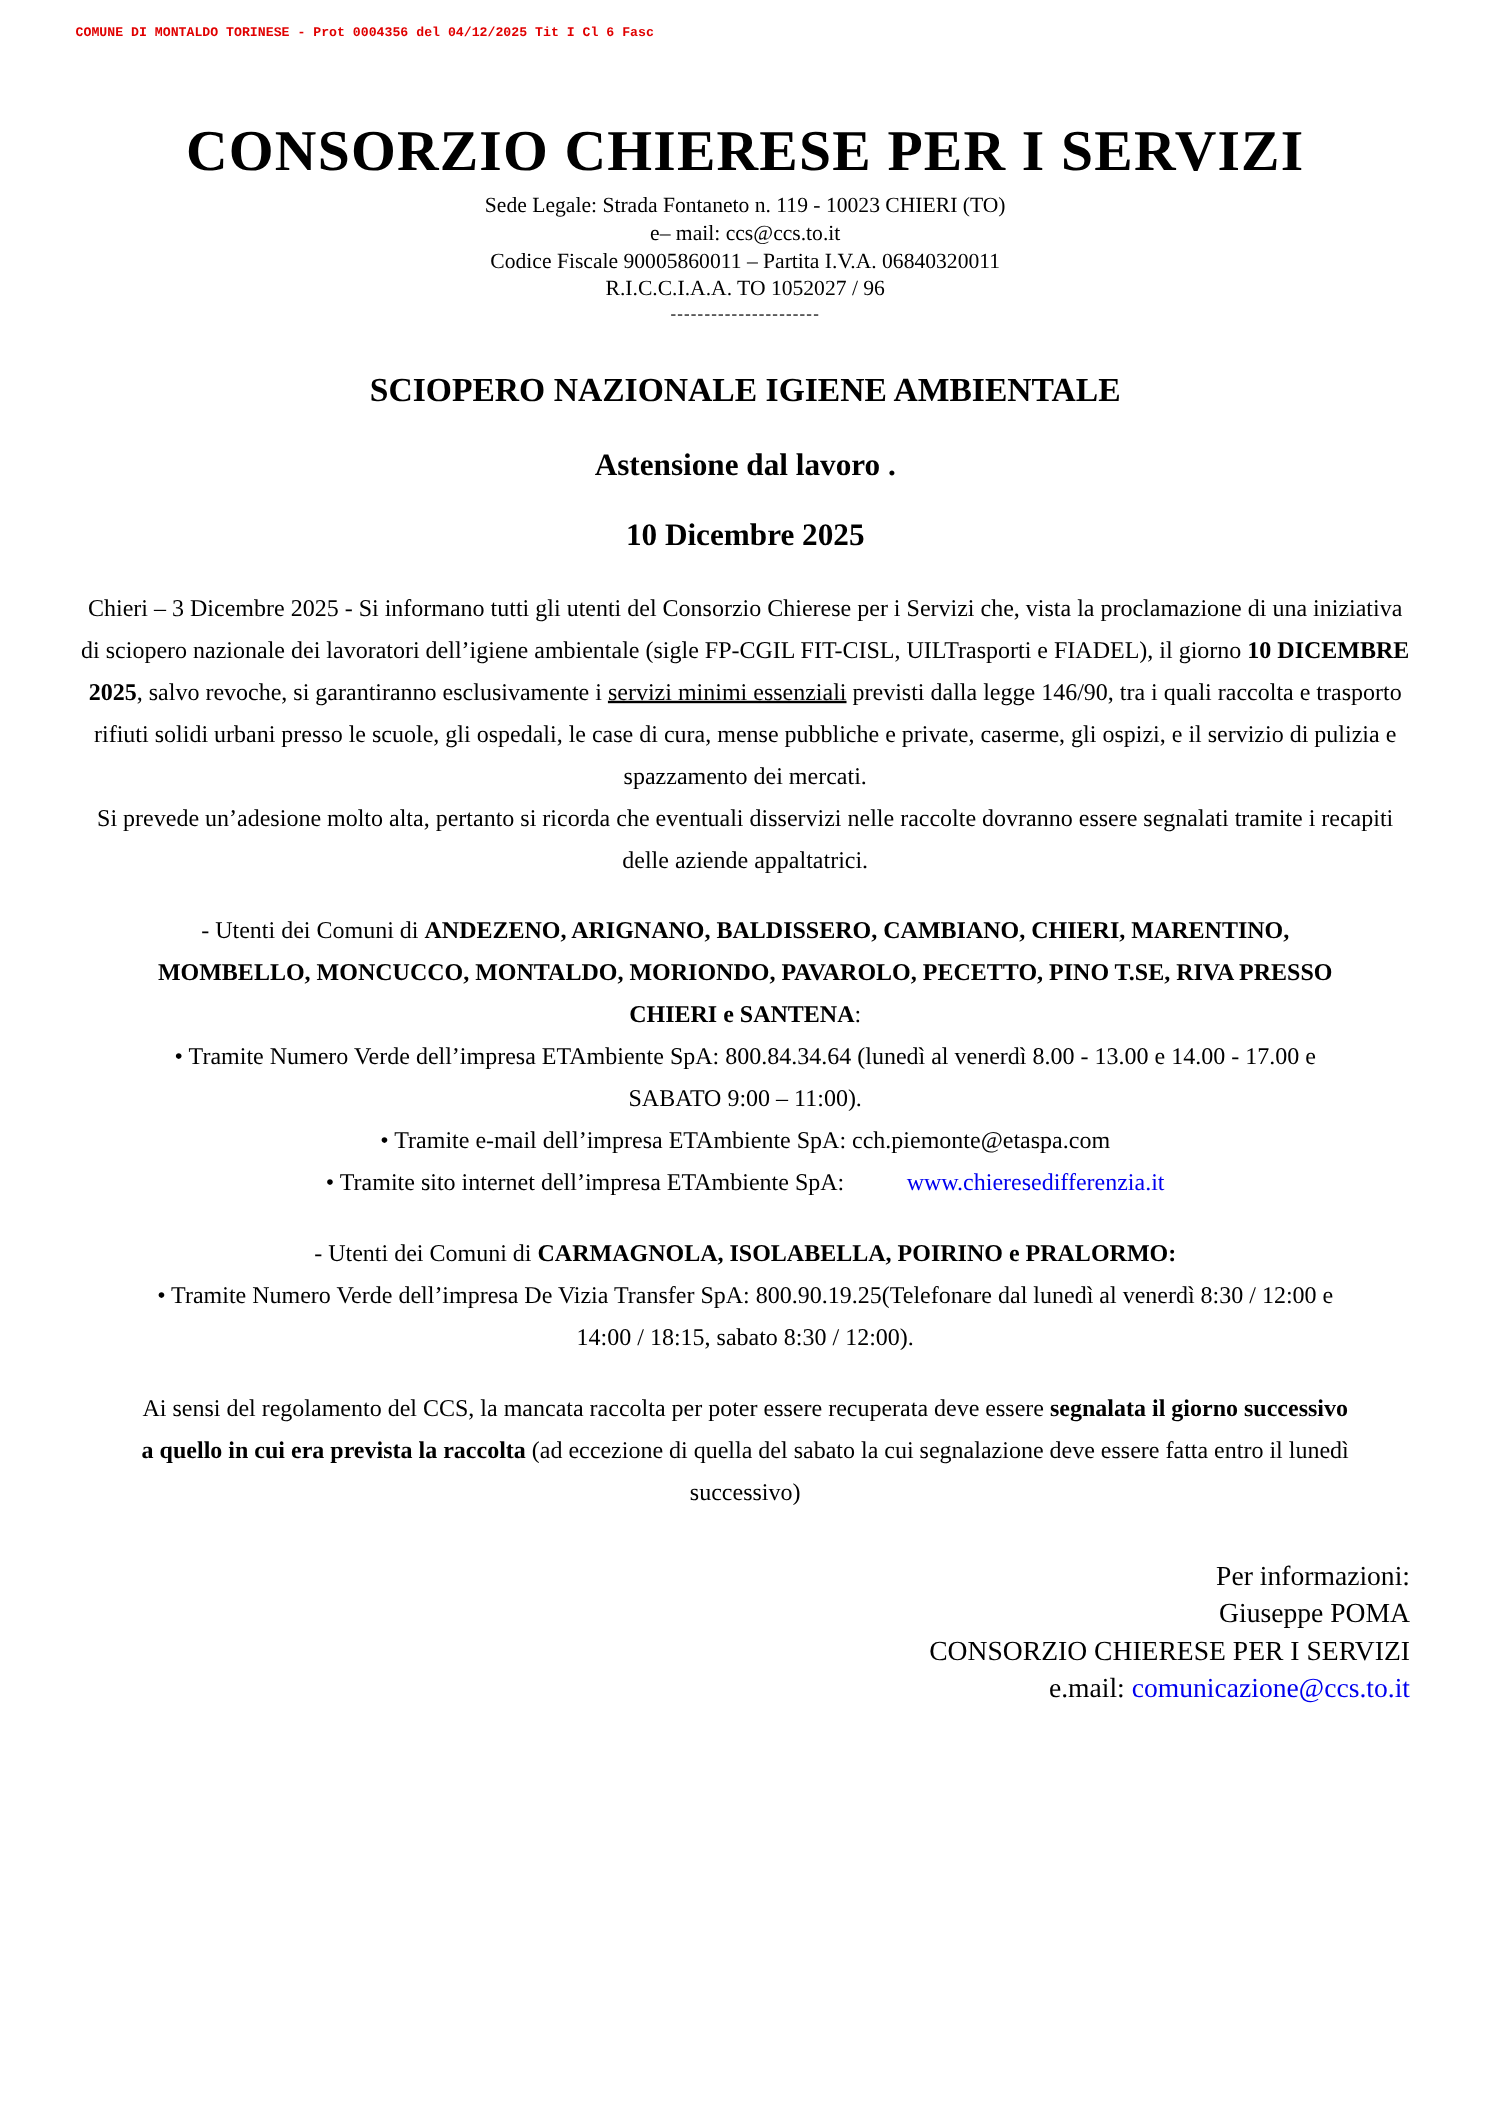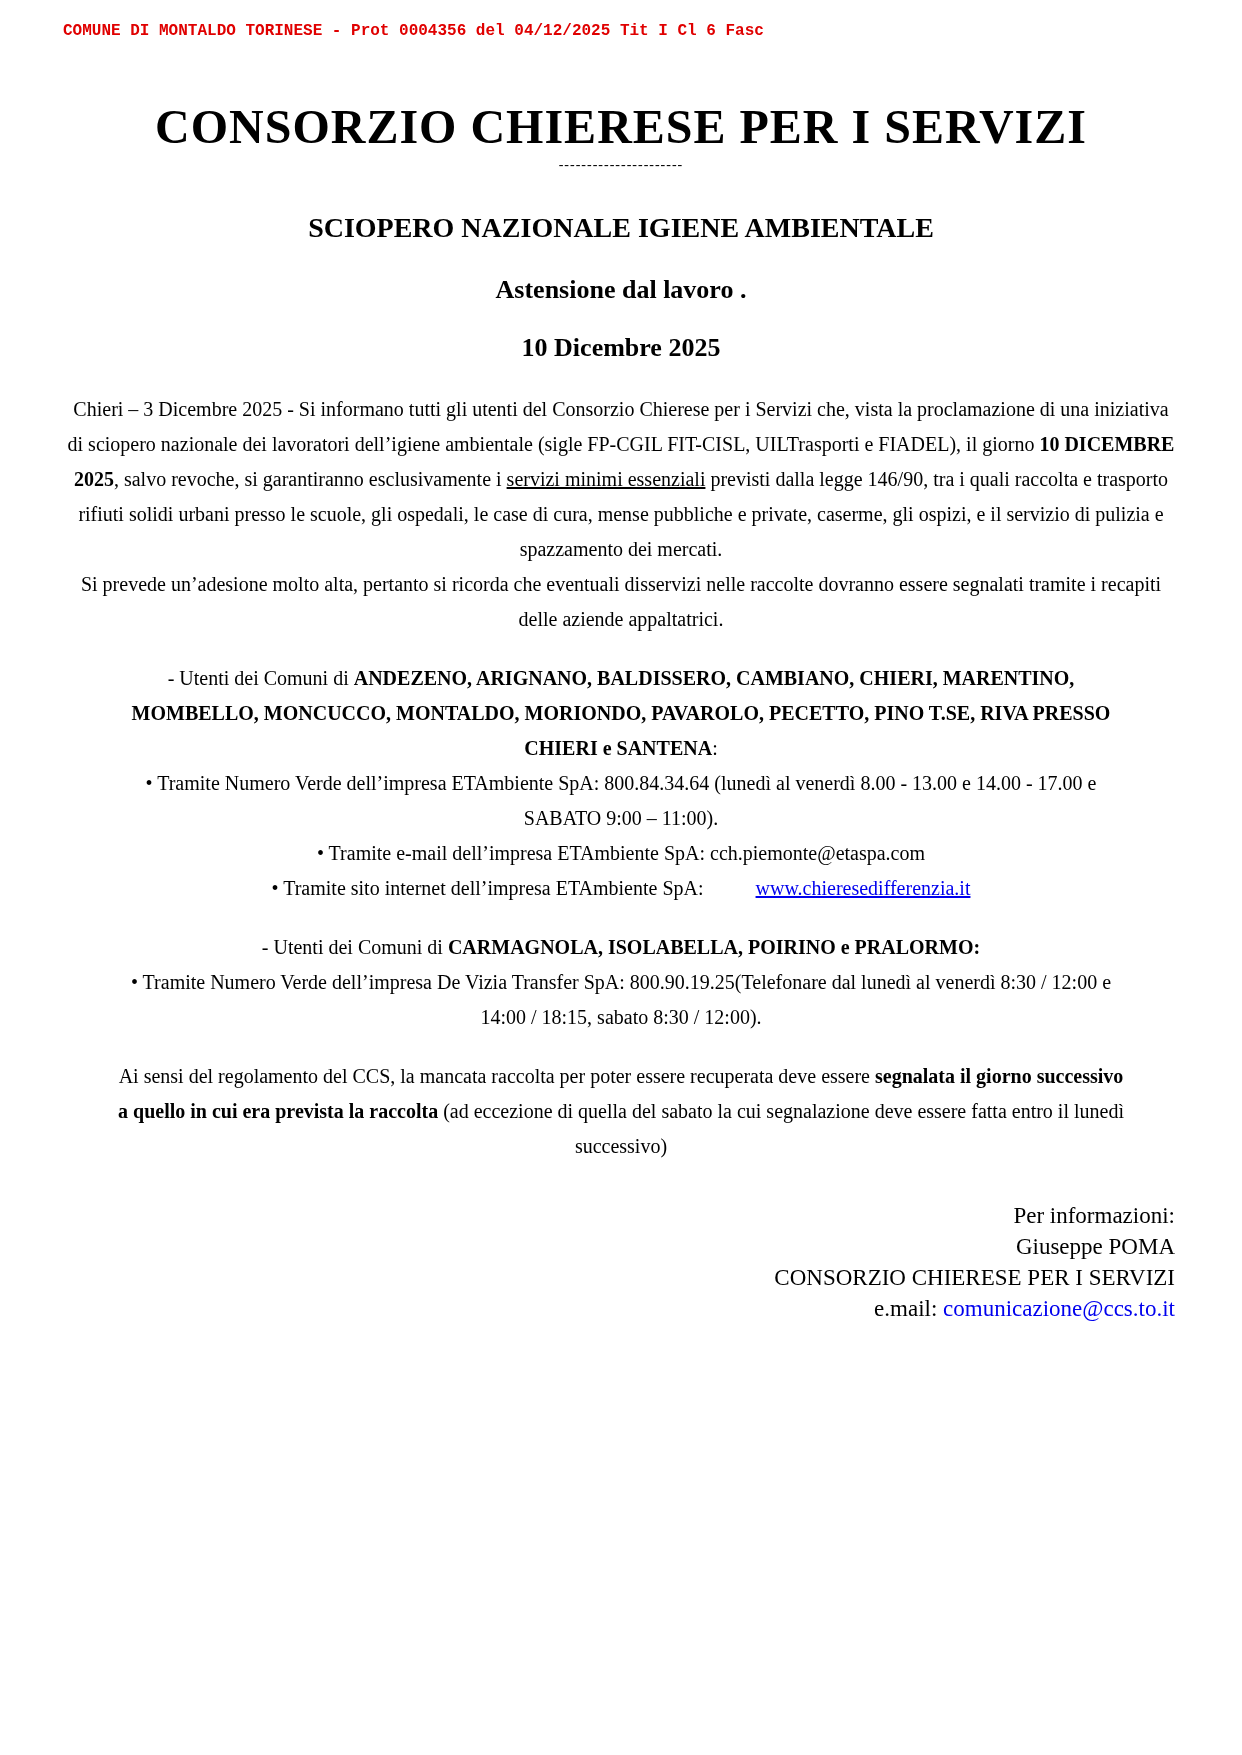--- a/index.html
+++ b/index.html
@@ -10,21 +10,21 @@
   * { margin:0; padding:0; box-sizing:border-box; }
   html,body { background:#ffffff; }
   body {
     width:1242px; height:1755px; position:relative;
     font-family:"Liberation Serif", serif;
     color:var(--text-black);
   }
   .protocol-line {
     position:absolute; left:63px; top:22px;
     font-family:"Liberation Mono", monospace;
-    font-weight:bold; font-size:16px; color:var(--protocol-red);
+    font-weight:bold; font-size:11px; color:var(--protocol-red);
     white-space:pre;
     text-align:right;
   }
   .doc { width:1108px; margin-left:67px; text-align:center; }
   .letterhead { margin-top:100px; }
   .letterhead-title {
     font-size:48px; font-weight:bold; line-height:54px; letter-spacing:1px;
   }
   .letterhead-details { font-size:18px; line-height:23px; margin-top:6px; }
   .lh-divider { font-size:14px; line-height:18px; letter-spacing:1px; margin-top:2px; }
@@ -35,38 +35,44 @@
   .par { font-size:20px; line-height:35px; }
   .p-intro   { margin-top:26px; }
   .p-adhesion{ margin-top:0; }
   .section-a { margin-top:24px; }
   .section-b { margin-top:24px; }
   .closing   { margin-top:24px; }
   .narrow { max-width:1010px; margin-left:auto; margin-right:auto; }
   .bold { font-weight:bold; }
   .underline { text-decoration:underline; }
   a.doc-link, .link-blue {
-    color:var(--link-blue); text-decoration:underline; cursor:pointer;margin-left:47px;
+    color:var(--link-blue); cursor:pointer;margin-left:47px;
   }
   .footer {
     margin-top:36px; text-align:right; font-size:23px; line-height:31px;
   }
   .footer a.email-link { text-decoration:none; color:var(--link-blue); }
 </style>
 </head>
 <body>
 
 <div>
 
   <div class="protocol-line">COMUNE DI MONTALDO TORINESE - Prot 0004356 del 04/12/2025 Tit I Cl 6 Fasc</div>
 
   <div class="doc">
 
     <div class="letterhead">
       <div class="letterhead-title">CONSORZIO CHIERESE PER I SERVIZI</div>
+      <div class="letterhead-details">
+        <div>Sede Legale:  Strada Fontaneto n. 119  - 10023 CHIERI (TO)</div>
+        <div>e– mail: ccs@ccs.to.it</div>
+        <div>Codice Fiscale 90005860011 – Partita I.V.A. 06840320011</div>
+        <div>R.I.C.C.I.A.A. TO 1052027 / 96</div>
+      </div>
       <div class="lh-divider">----------------------</div>
     </div>
 
     <div class="subject">
       <div class="subject-title">SCIOPERO NAZIONALE IGIENE AMBIENTALE</div>
       <div class="subject-sub">Astensione dal lavoro .</div>
       <div class="subject-date">10 Dicembre 2025</div>
     </div>
 
     <p class="par p-intro"><span>Chieri – 3 Dicembre 2025 - Si informano tutti gli utenti del Consorzio Chierese per i Servizi che, vista la proclamazione di una iniziativa di sciopero nazionale dei lavoratori dell’igiene ambientale (sigle FP-CGIL  FIT-CISL, UILTrasporti e FIADEL), il giorno </span><span class="bold">10 DICEMBRE 2025</span><span>, salvo revoche, si garantiranno esclusivamente i </span><span class="underline">servizi minimi essenziali</span><span> previsti dalla legge 146/90, tra i quali raccolta e trasporto rifiuti solidi urbani presso le scuole, gli ospedali, le case di cura, mense pubbliche e private, caserme, gli ospizi, e il servizio di pulizia e spazzamento dei mercati.</span></p>

